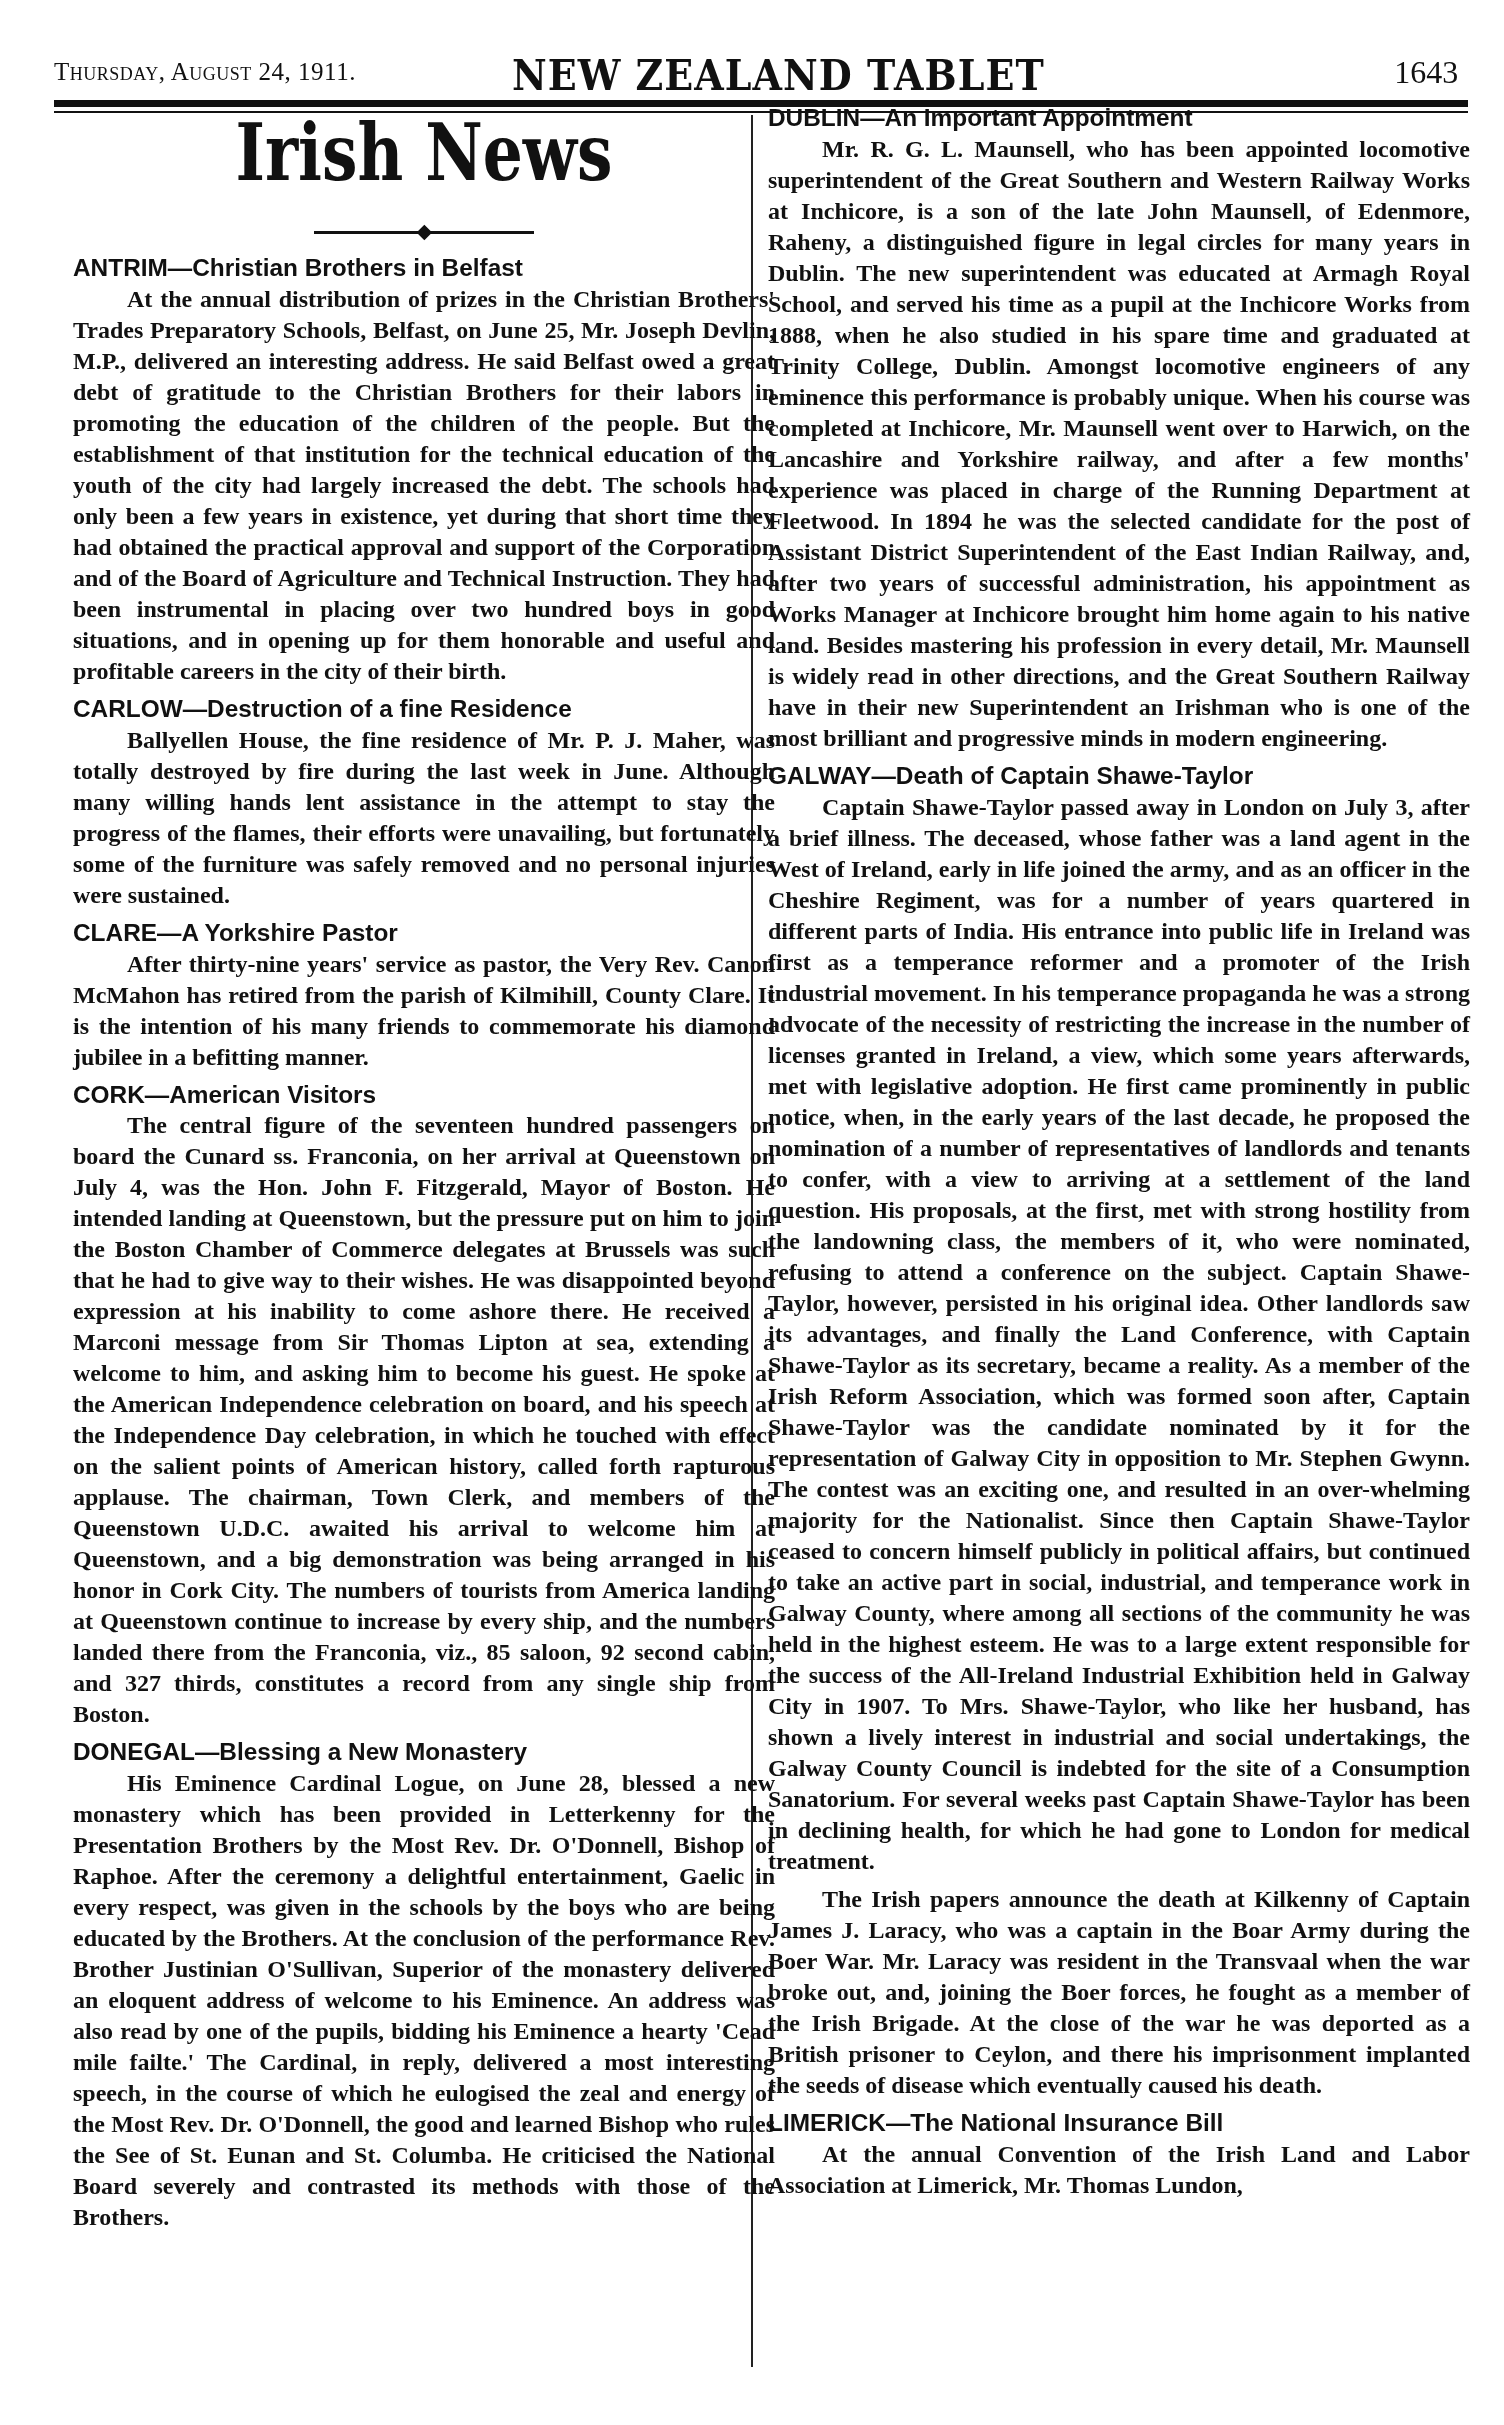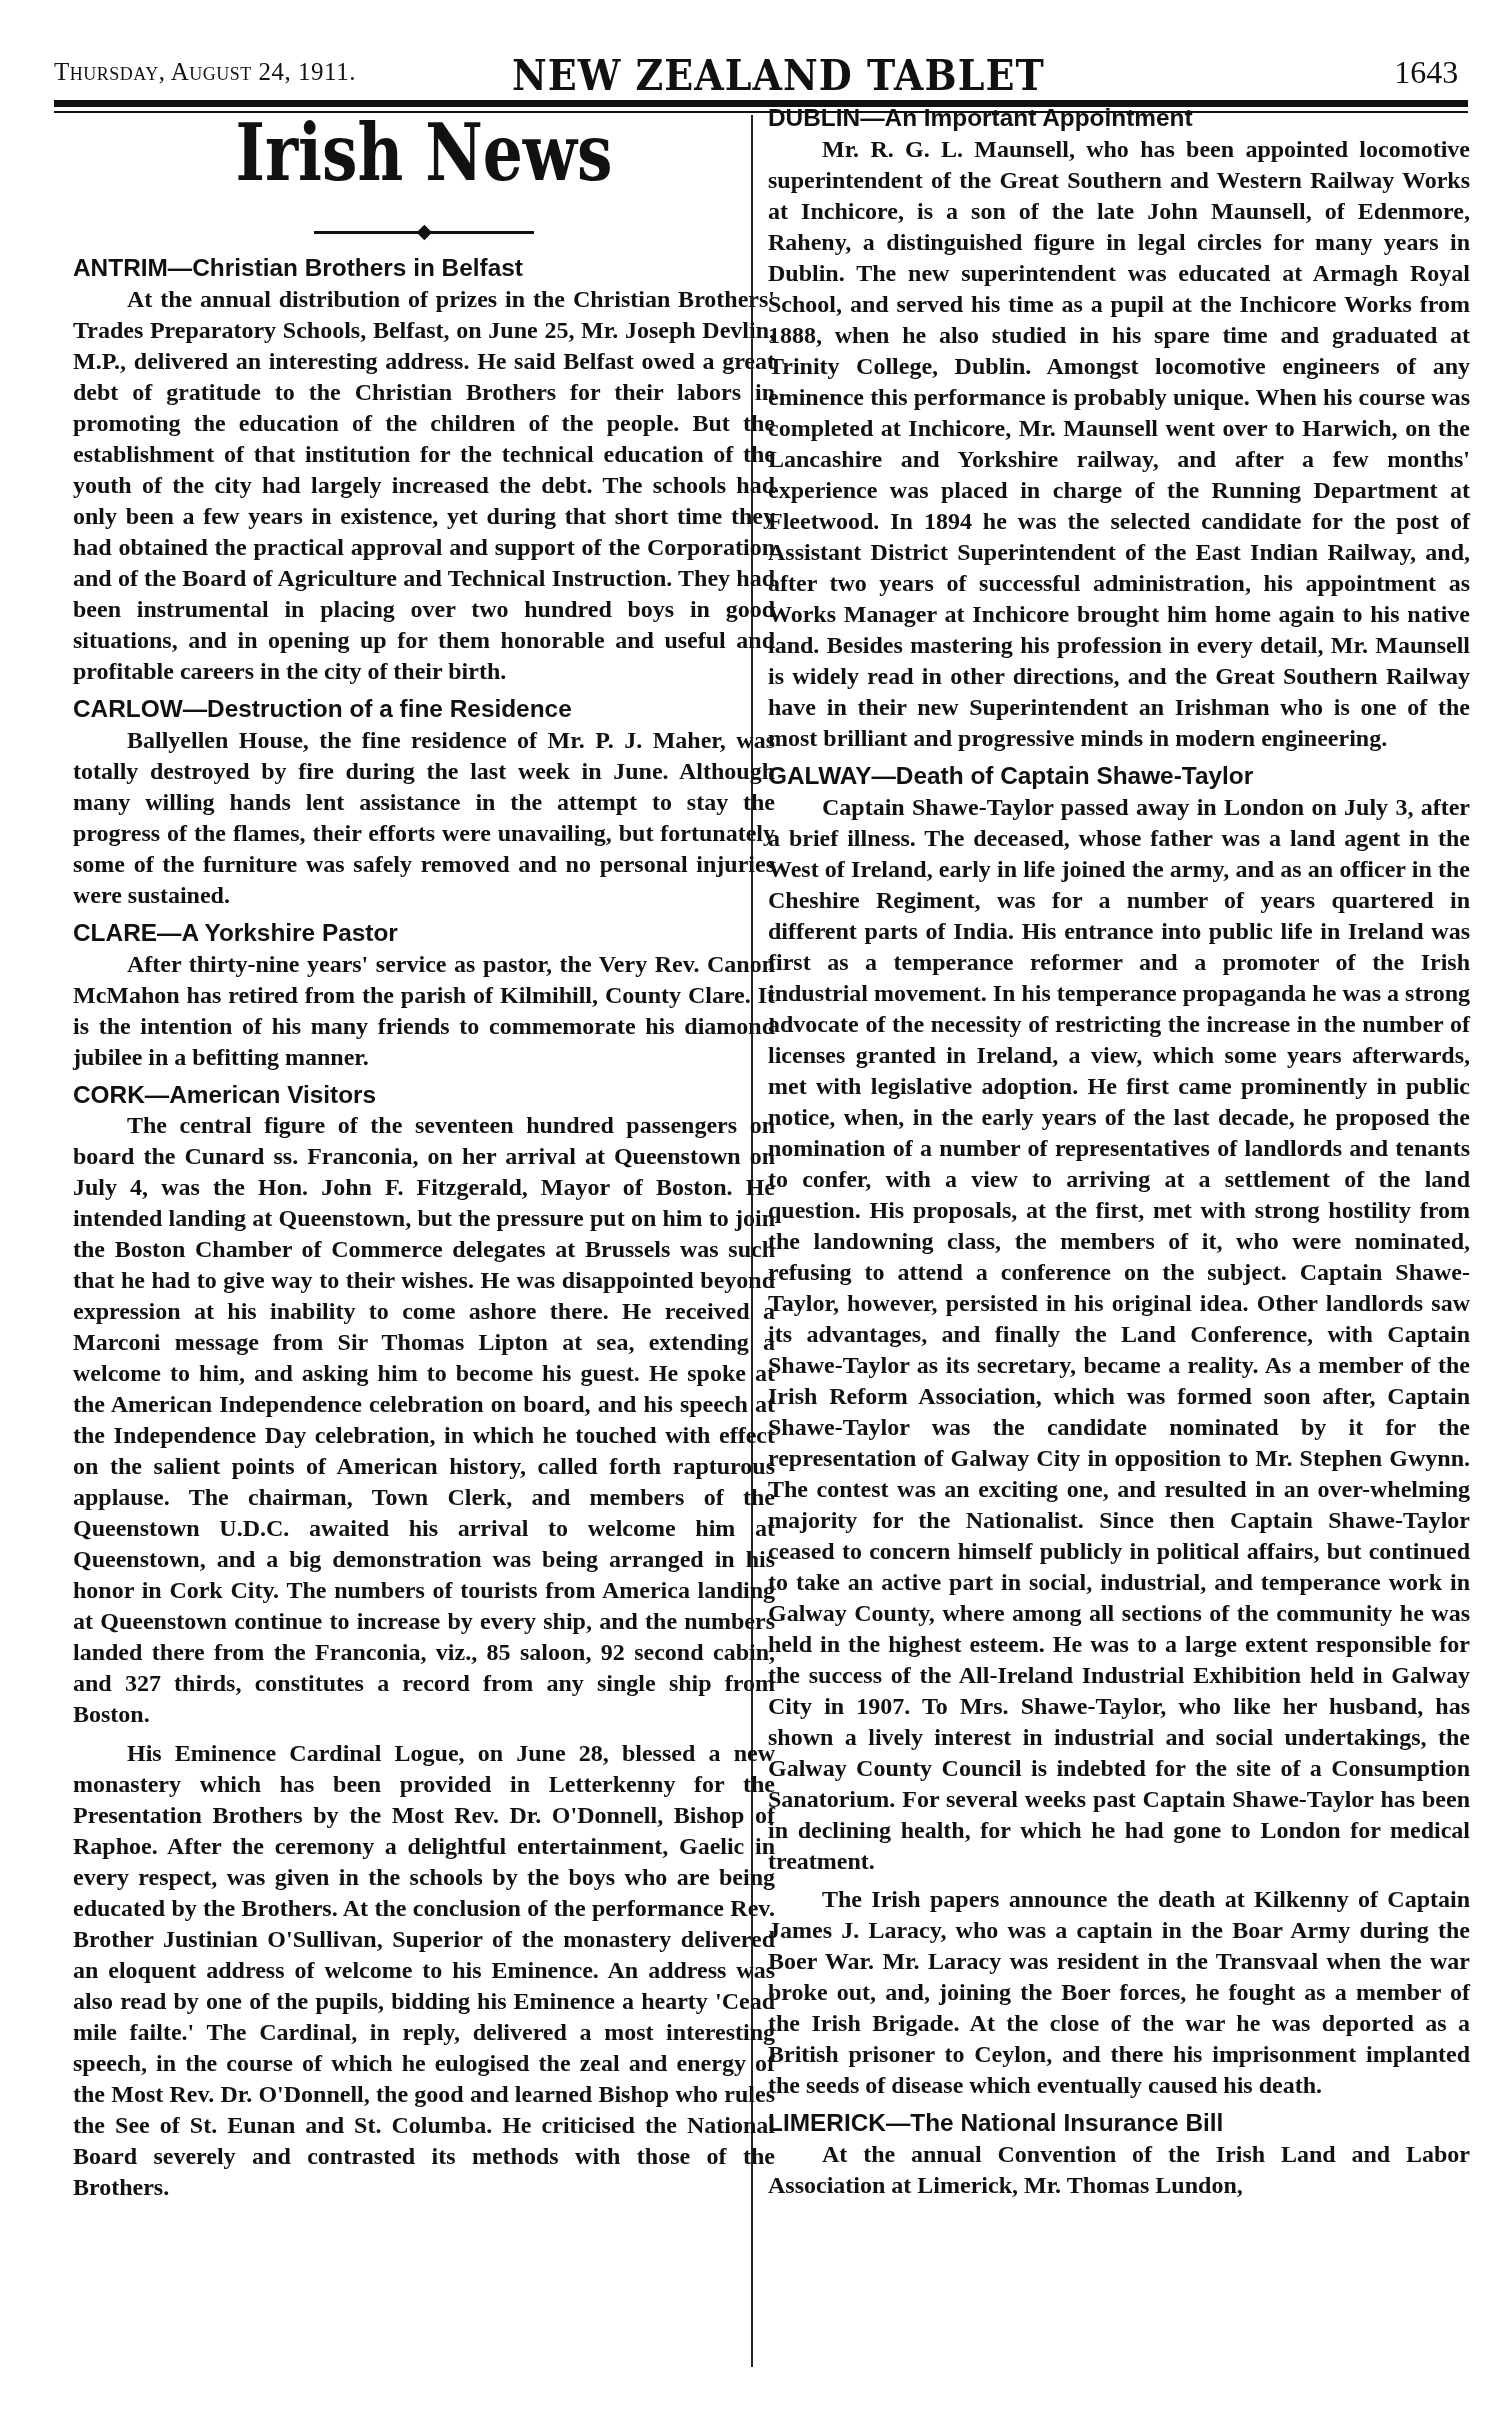--- a/index.html
+++ b/index.html
@@ -56,20 +56,21 @@
   </article>
   <article class="article">
     <h2 class="headline">CLARE—A Yorkshire Pastor</h2>
     <p class="body">After thirty-nine years' service as pastor, the Very Rev. Canon McMahon has retired from the parish of Kilmihill, County Clare. It is the intention of his many friends to commemorate his diamond jubilee in a befitting manner.</p>
   </article>
   <article class="article">
     <h2 class="headline">CORK—American Visitors</h2>
     <p class="body">The central figure of the seventeen hundred passengers on board the Cunard ss. Franconia, on her arrival at Queenstown on July 4, was the Hon. John F. Fitzgerald, Mayor of Boston. He intended landing at Queenstown, but the pressure put on him to join the Boston Chamber of Commerce delegates at Brussels was such that he had to give way to their wishes. He was disappointed beyond expression at his inability to come ashore there. He received a Marconi message from Sir Thomas Lipton at sea, extending a welcome to him, and asking him to become his guest. He spoke at the American Independence celebration on board, and his speech at the Independence Day celebration, in which he touched with effect on the salient points of American history, called forth rapturous applause. The chairman, Town Clerk, and members of the Queenstown U.D.C. awaited his arrival to welcome him at Queenstown, and a big demonstration was being arranged in his honor in Cork City. The numbers of tourists from America landing at Queenstown continue to increase by every ship, and the numbers landed there from the Franconia, viz., 85 saloon, 92 second cabin, and 327 thirds, constitutes a record from any single ship from Boston.</p>
   </article>
   <article class="article">
+    <h2 class="headline">DONEGAL—Blessing a New Monastery</h2>
     <p class="body">His Eminence Cardinal Logue, on June 28, blessed a new monastery which has been provided in Letterkenny for the Presentation Brothers by the Most Rev. Dr. O'Donnell, Bishop of Raphoe. After the ceremony a delightful entertainment, Gaelic in every respect, was given in the schools by the boys who are being educated by the Brothers. At the conclusion of the performance Rev. Brother Justinian O'Sullivan, Superior of the monastery delivered an eloquent address of welcome to his Eminence. An address was also read by one of the pupils, bidding his Eminence a hearty 'Cead mile failte.' The Cardinal, in reply, delivered a most interesting speech, in the course of which he eulogised the zeal and energy of the Most Rev. Dr. O'Donnell, the good and learned Bishop who rules the See of St. Eunan and St. Columba. He criticised the National Board severely and contrasted its methods with those of the Brothers.</p>
   </article>
 </section>
 
 <section class="column col-right">
   <article class="article">
     <h2 class="headline first-head">DUBLIN—An Important Appointment</h2>
     <p class="body">Mr. R. G. L. Maunsell, who has been appointed locomotive superintendent of the Great Southern and Western Railway Works at Inchicore, is a son of the late John Maunsell, of Edenmore, Raheny, a distinguished figure in legal circles for many years in Dublin. The new superintendent was educated at Armagh Royal School, and served his time as a pupil at the Inchicore Works from 1888, when he also studied in his spare time and graduated at Trinity College, Dublin. Amongst locomotive engineers of any eminence this performance is probably unique. When his course was completed at Inchicore, Mr. Maunsell went over to Harwich, on the Lancashire and Yorkshire railway, and after a few months' experience was placed in charge of the Running Department at Fleetwood. In 1894 he was the selected candidate for the post of Assistant District Superintendent of the East Indian Railway, and, after two years of successful administration, his appointment as Works Manager at Inchicore brought him home again to his native land. Besides mastering his profession in every detail, Mr. Maunsell is widely read in other directions, and the Great Southern Railway have in their new Superintendent an Irishman who is one of the most brilliant and progressive minds in modern engineering.</p>
   </article>
   <article class="article">

